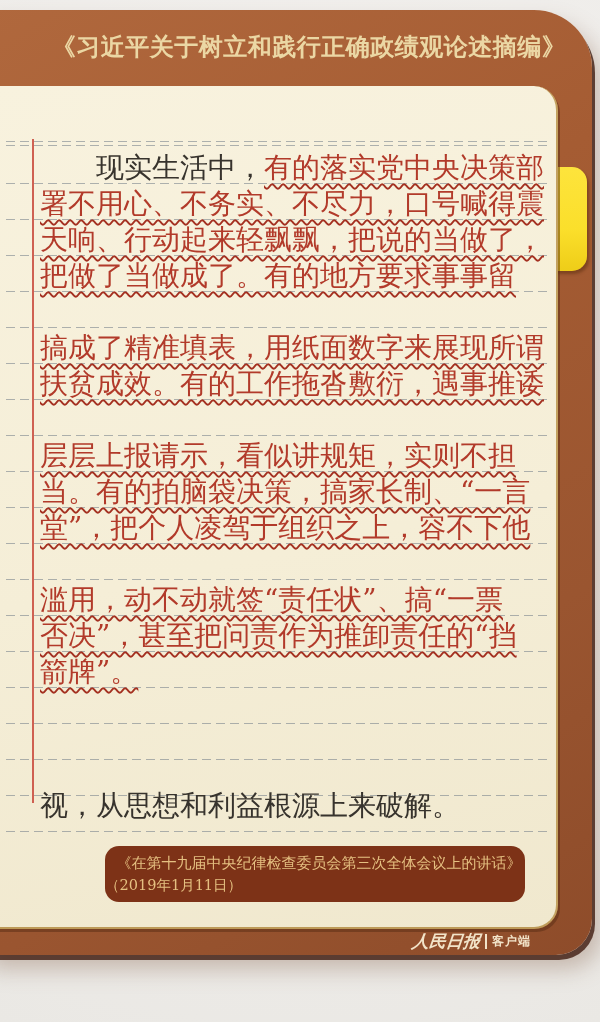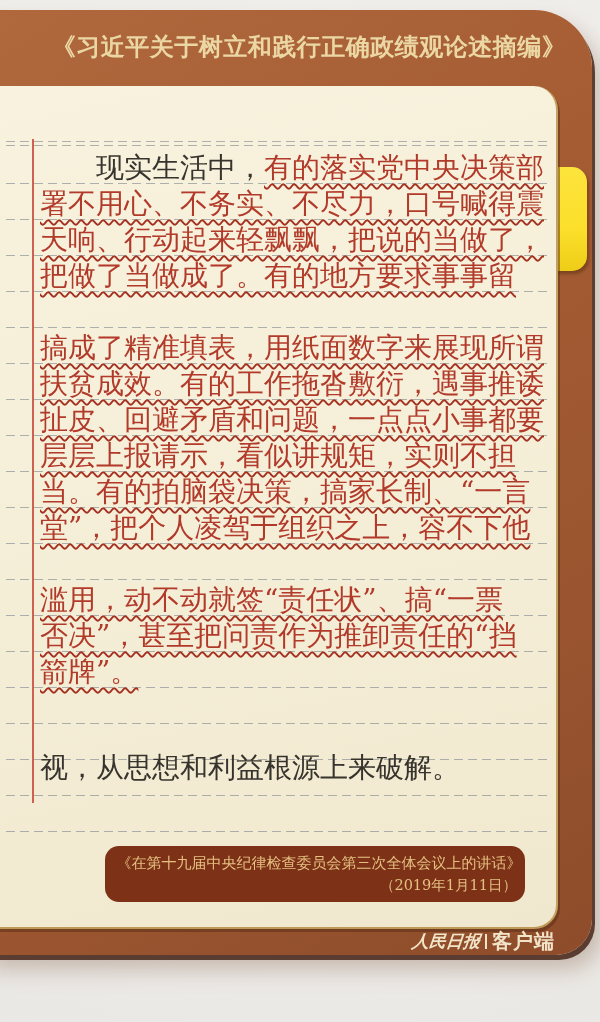--- a/index.html
+++ b/index.html
@@ -54,31 +54,31 @@
     text-decoration-line:underline;text-decoration-style:wavy;
     text-decoration-color:#a43020;text-decoration-thickness:2px;
     text-underline-offset:6px;
   }
   .cite{
     position:absolute;left:105px;top:846px;width:420px;height:56px;
     background:#7d3217;border-radius:14px;z-index:5;
     color:#e5c081;font-family:"DejaVu Serif",serif;
   }
   .cite .l1{margin-top:8px;text-align:center;font-size:15px;white-space:nowrap;margin-left:8px;}
-  .cite .l2{text-align:right;padding-right:8px;font-size:14.5px;margin-top:3px;}
+  .cite .l2{text-align:left;padding-right:8px;font-size:14.5px;margin-top:3px;}
   .brandbar{
     position:absolute;top:930px;left:412px;height:22px;z-index:4;
     display:flex;align-items:center;gap:5px;color:#f2e4c9;
   }
   .brand-name{
     font-family:"DejaVu Serif",serif;font-style:italic;font-weight:bold;
     font-size:17px;transform:skewX(-6deg);
   }
   .brand-divider{width:2px;height:15px;background:#f2e4c9;}
-  .brand-product{font-weight:bold;font-size:20px;letter-spacing:1px;}
+  .brand-product{font-weight:bold;font-size:12px;letter-spacing:1px;}
 </style>
 </head>
 <body>
 
 <div class="stage">
 
   <div class="board"></div>
 
   <div class="board-title">《习近平关于树立和践行正确政绩观论述摘编》</div>
 
@@ -109,29 +109,28 @@
   <div class="rule" style="top:831px"></div>
 
   <div class="margin-line"></div>
 
   <div class="tline indent" style="top:151px"><span class="seg-ink">现实生活中，</span><span class="seg-red">有的落实党中央决策部</span></div>
   <div class="tline" style="top:187px"><span class="seg-ink"></span><span class="seg-red">署不用心、不务实、不尽力，口号喊得震</span></div>
   <div class="tline" style="top:223px"><span class="seg-ink"></span><span class="seg-red">天响、行动起来轻飘飘，把说的当做了，</span></div>
   <div class="tline" style="top:259px"><span class="seg-ink"></span><span class="seg-red">把做了当做成了。有的地方要求事事留</span></div>
   <div class="tline" style="top:331px"><span class="seg-ink"></span><span class="seg-red">搞成了精准填表，用纸面数字来展现所谓</span></div>
   <div class="tline" style="top:367px"><span class="seg-ink"></span><span class="seg-red">扶贫成效。有的工作拖沓敷衍，遇事推诿</span></div>
-  <div class="tline" style="top:403px"><span class="seg-ink"></span><span class="seg-red">扯皮、回避矛盾和问题，一点点小事都要</span></div>
   <div class="tline" style="top:439px"><span class="seg-ink"></span><span class="seg-red">层层上报请示，看似讲规矩，实则不担</span></div>
   <div class="tline" style="top:475px"><span class="seg-ink"></span><span class="seg-red">当。有的拍脑袋决策，搞家长制、“一言</span></div>
   <div class="tline" style="top:511px"><span class="seg-ink"></span><span class="seg-red">堂”，把个人凌驾于组织之上，容不下他</span></div>
   <div class="tline" style="top:583px"><span class="seg-ink"></span><span class="seg-red">滥用，动不动就签“责任状”、搞“一票</span></div>
   <div class="tline" style="top:619px"><span class="seg-ink"></span><span class="seg-red">否决”，甚至把问责作为推卸责任的“挡</span></div>
   <div class="tline" style="top:655px"><span class="seg-ink"></span><span class="seg-red">箭牌”。</span></div>
 
-  <div class="tline" style="top:751px"><span class="seg-ink">视，从思想和利益根源上来破解。</span></div>
+  <div class="tline" style="top:789px"><span class="seg-ink">视，从思想和利益根源上来破解。</span></div>
 
   <div class="cite">
     <div class="l1">《在第十九届中央纪律检查委员会第三次全体会议上的讲话》</div>
     <div class="l2">（2019年1月11日）</div>
   </div>
 
   <div class="brandbar">
     <span class="brand-name">人民日报</span>
     <span class="brand-divider"></span>
     <span class="brand-product">客户端</span>

